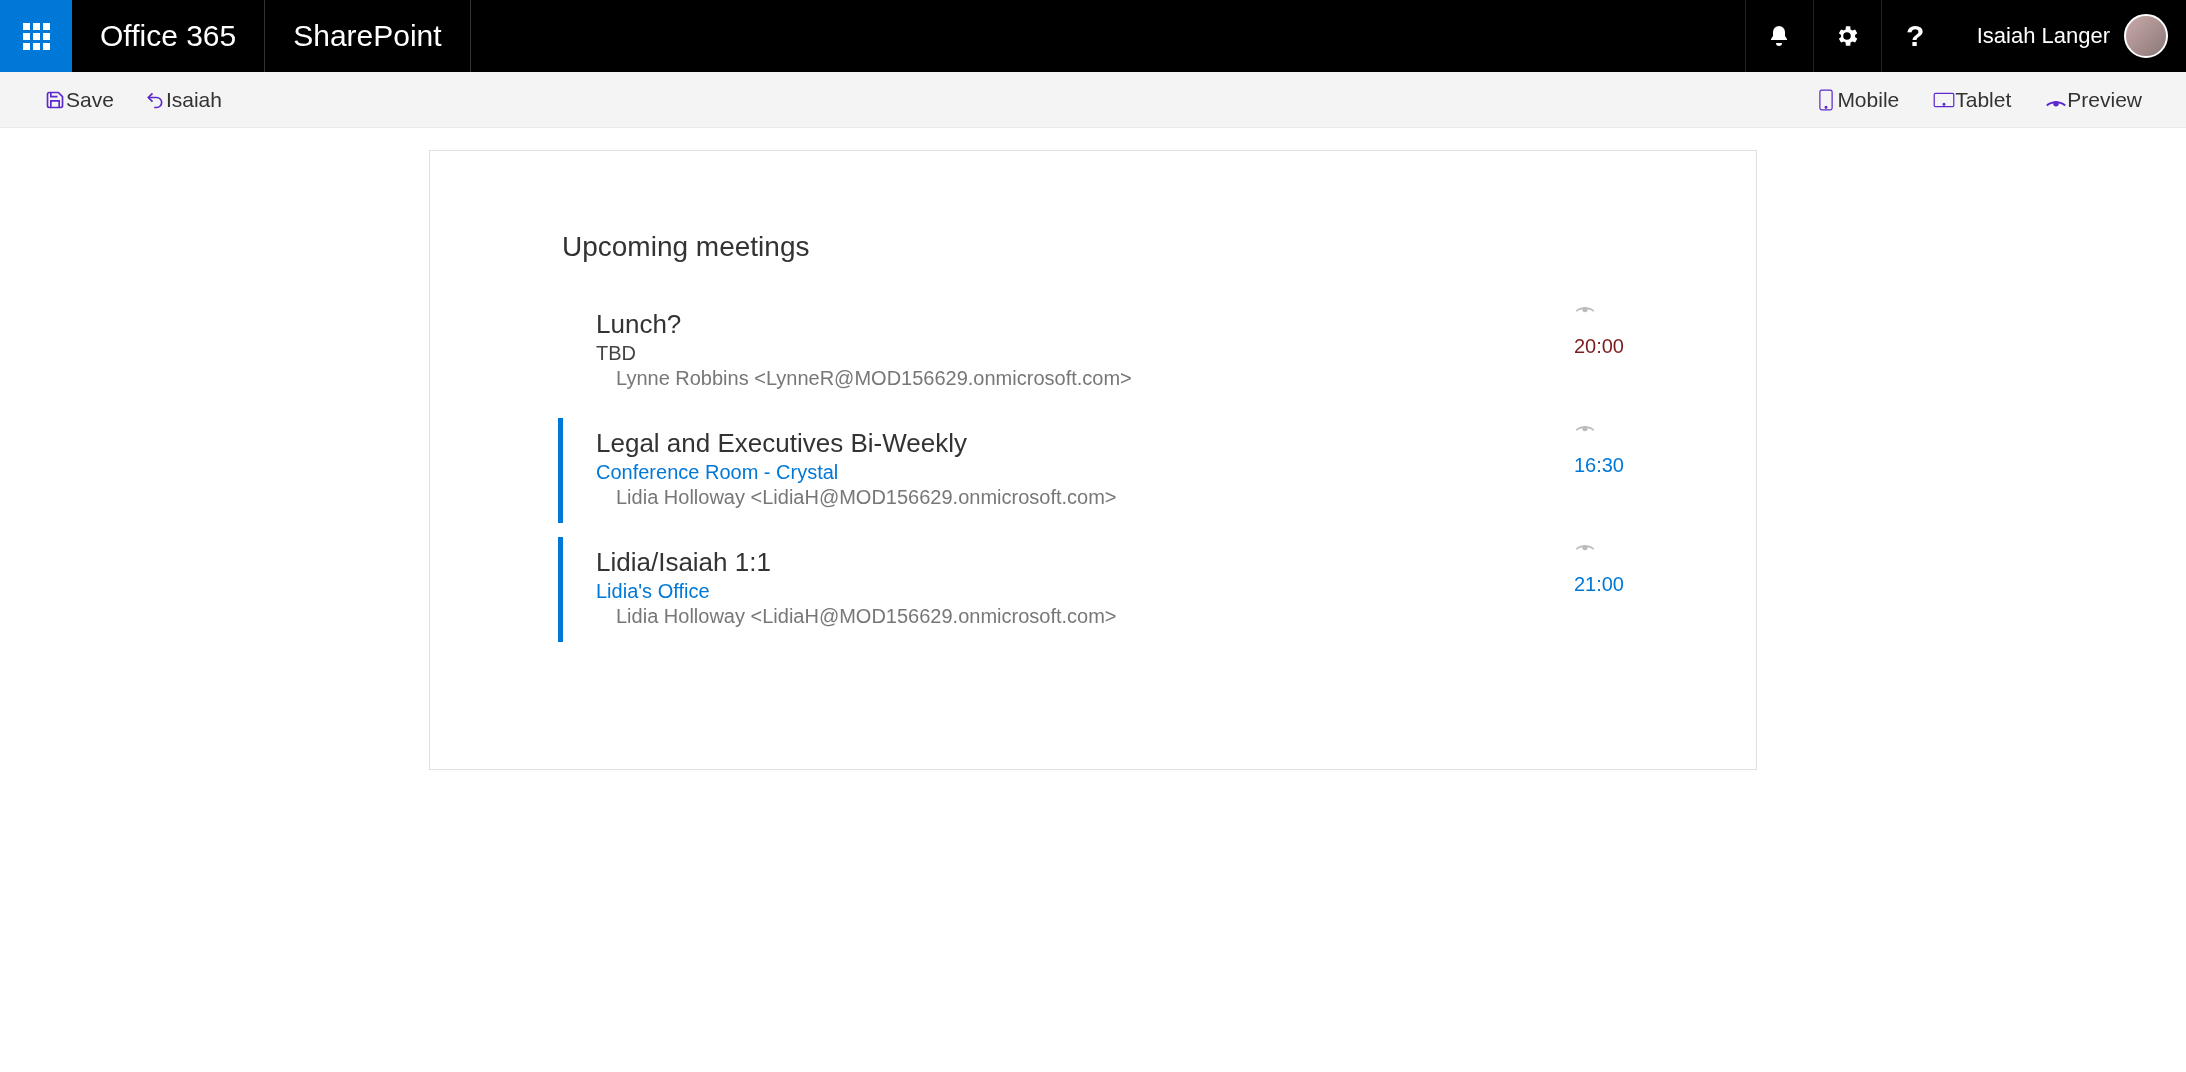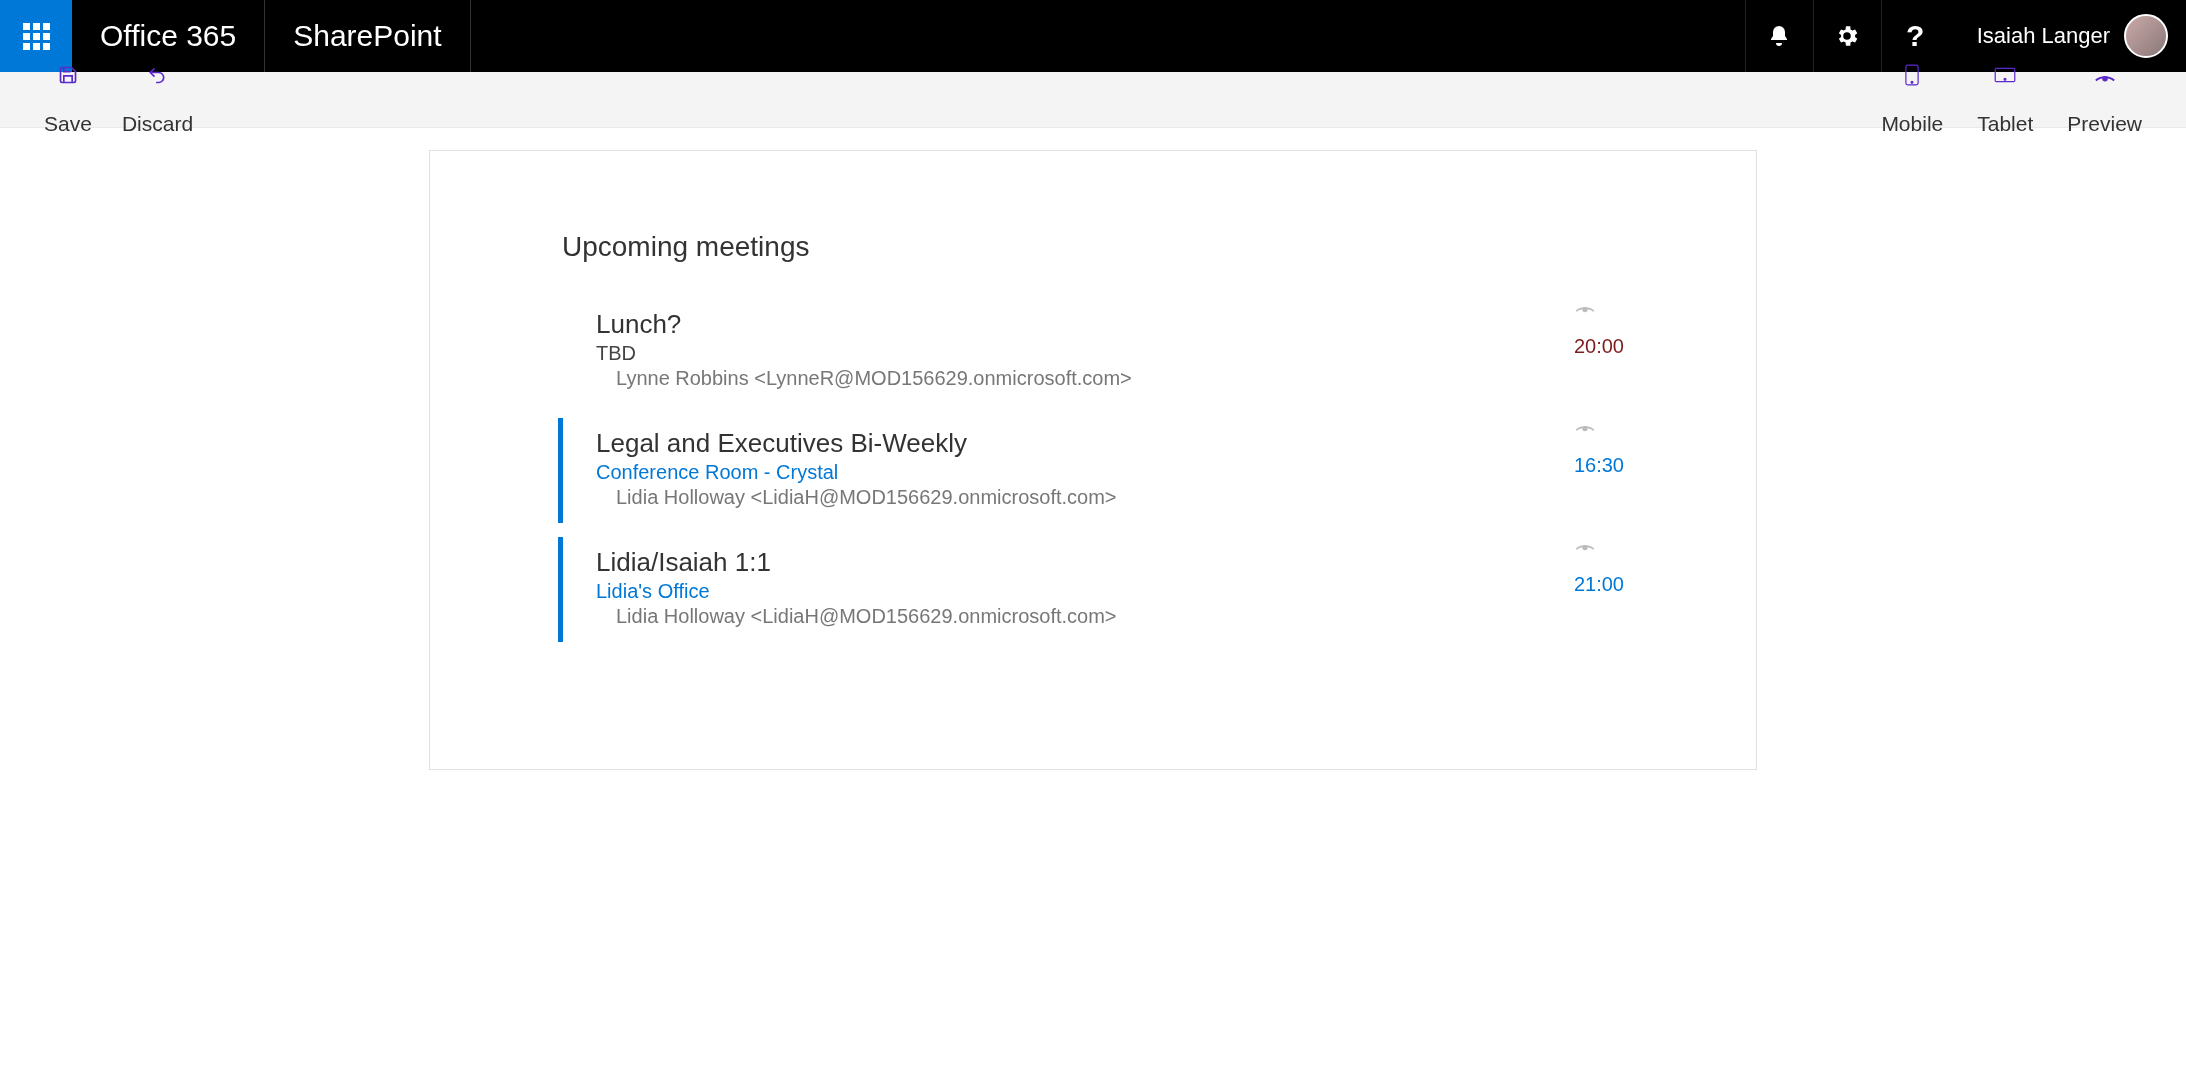--- a/index.html
+++ b/index.html
@@ -27,21 +27,21 @@
   }
   .suite-user { display:flex; align-items:center; gap:14px; padding:0 18px 0 28px; font-size:22px; font-weight:300; white-space:nowrap; }
   .avatar { width:44px; height:44px; border-radius:50%; background:linear-gradient(135deg,#caa 0%,#877 100%); border:2px solid #fff; }
 
   
   .cmd-bar {
     height:56px; background:#f4f4f4; border-bottom:1px solid #eaeaea;
     display:flex; align-items:center; padding:0 44px; gap:30px;
     color:#333; font-size:21px;
   }
-  .cmd-btn { display:flex; align-items:center; gap:26px; cursor:pointer;flex-direction:column; }
+  .cmd-btn { display:flex; align-items:center; gap:0; cursor:pointer; }
   .cmd-icon { color:#5b29cc; width:22px; height:22px; display:inline-flex; align-items:center; justify-content:center; }
   .cmd-right { margin-left:auto; display:flex; gap:34px; }
 
   
   .canvas-wrap { padding:22px 0 0 0; }
   .canvas {
     width:1328px; margin:0 auto; border:1px solid #e1e1e1; min-height:620px;
     padding:80px 132px 60px 132px;
   }
   .section-title { font-size:28px; font-weight:400; color:#333; margin-bottom:36px; }
@@ -114,21 +114,21 @@
     </span>
     <span>Save</span>
   </div>
   <div class="cmd-btn">
     <span class="cmd-icon">
       <svg width="20" height="20" viewBox="0 0 24 24" fill="none" stroke="#5b29cc" stroke-width="2">
           <path d="M9 14 4 9l5-5"></path>
           <path d="M4 9h10a6 6 0 0 1 0 12h-3"></path>
         </svg>
     </span>
-    <span>Discard</span>
+    <span>Isaiah</span>
   </div>
 
   <div class="cmd-right">
     <div class="cmd-btn">
       <span class="cmd-icon">
         <svg width="16" height="22" viewBox="0 0 24 36" fill="none" stroke="#5b29cc" stroke-width="2">
             <rect x="2" y="2" width="20" height="32" rx="3"></rect>
             <circle cx="12" cy="30" r="1.5" fill="#5b29cc"></circle>
           </svg>
       </span>

